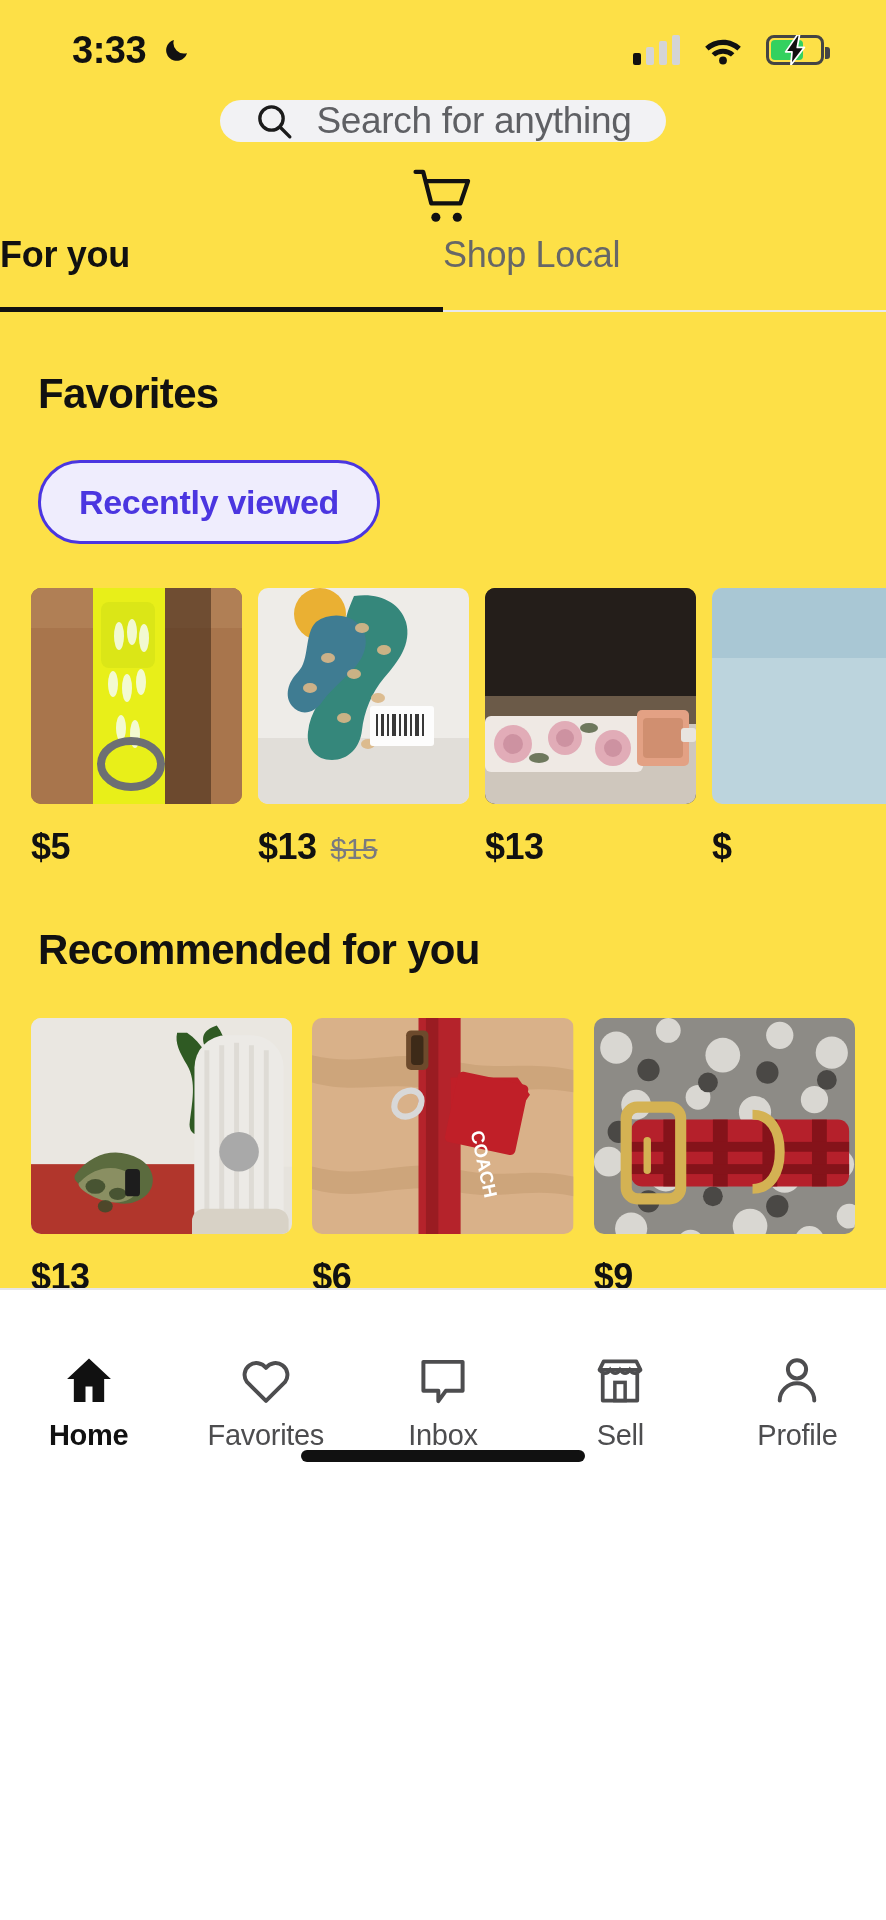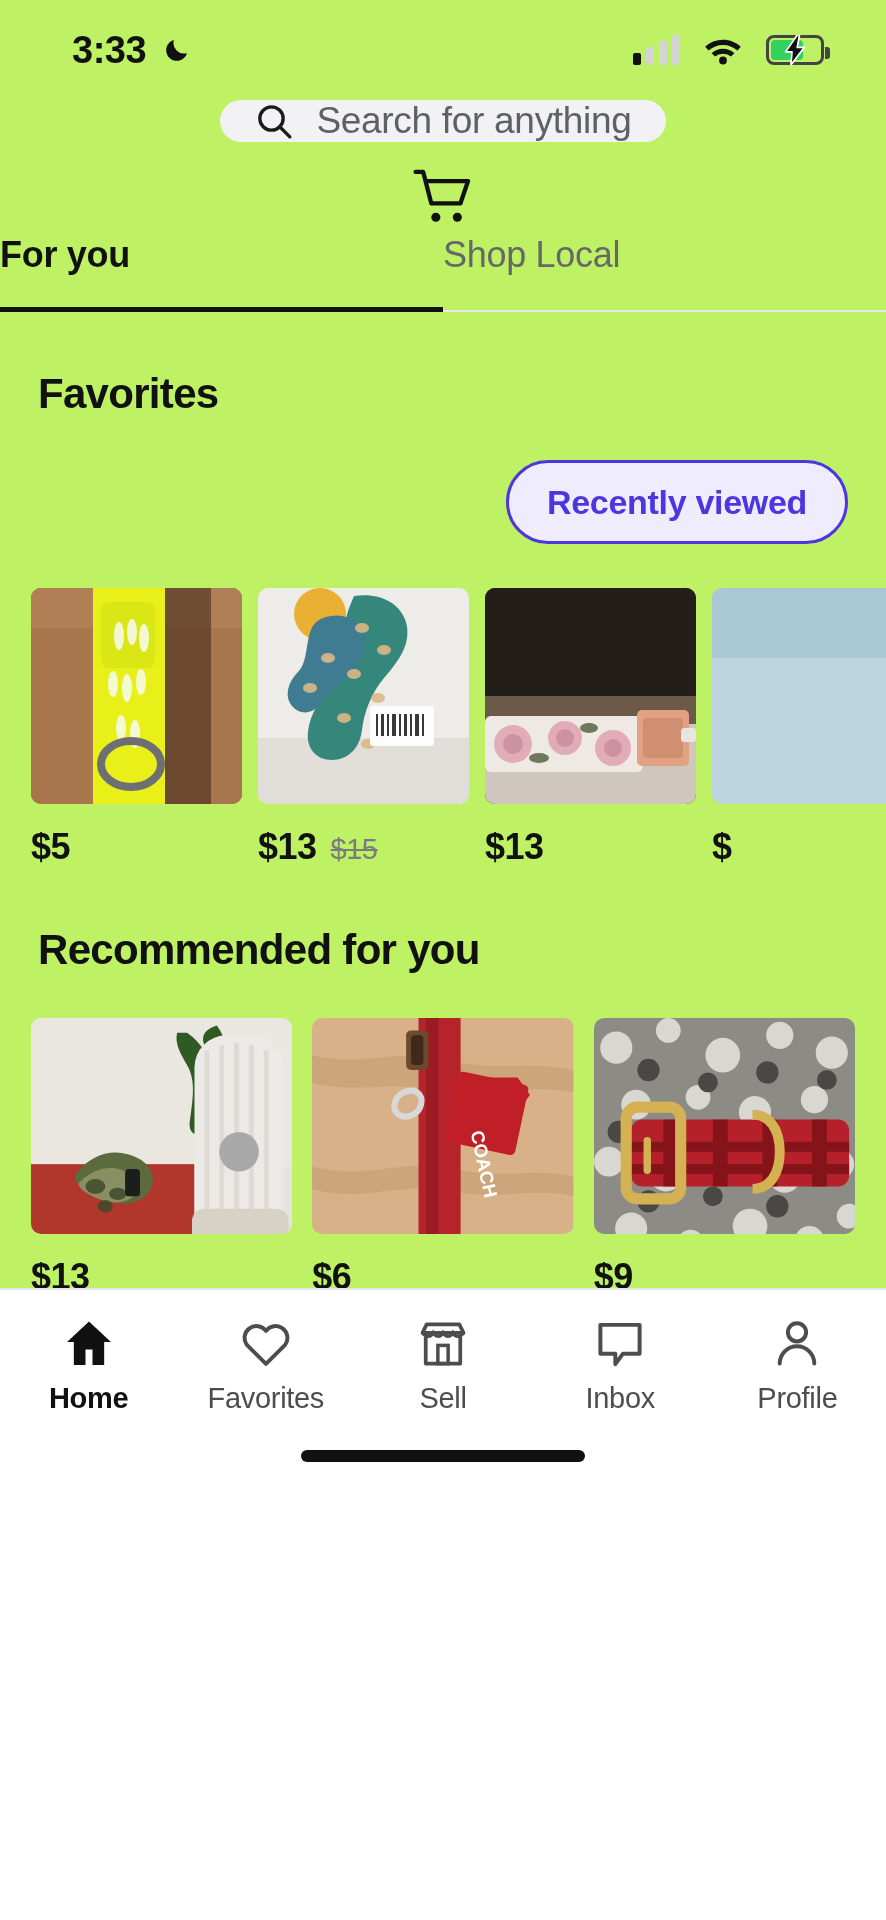--- a/index.html
+++ b/index.html
@@ -3,21 +3,21 @@
 <meta charset="utf-8">
 <style>
   * { margin:0; padding:0; box-sizing:border-box; }
   html,body {
     width:886px; height:1920px;
     background:#fff;
     font-family:"Liberation Sans", sans-serif;
     -webkit-font-smoothing:antialiased;
     overflow:hidden;
   }
-  .phone { position:relative; width:886px; height:1488px; background:#bef264; overflow:hidden; }
+  .phone { position:relative; width:886px; height:1488px; background:#fde047; overflow:hidden; }
 
   
   .statusbar {
     height:100px; display:flex; align-items:center; justify-content:space-between;
     padding:0 62px 0 72px;
   }
   .sb-left { display:flex; align-items:center; gap:16px; }
   .sb-time { font-size:38px; font-weight:700; color:#111; letter-spacing:-0.5px; }
   .moon-icon { width:30px; height:30px; display:block; }
   .sb-right { display:flex; align-items:center; gap:22px; }
@@ -55,21 +55,21 @@
   .tabs-rule { height:2px; background:#e9e9ec; }
   .tab-ind { position:absolute; left:0; bottom:-2px; width:50%; height:5px; background:#111; }
 
   
   .content { padding:0 0 0 0; }
   .welcome { font-size:47px; font-weight:700; color:#111; letter-spacing:-1px;
              padding:54px 38px 0 38px; }
   .sec-title { font-size:42px; font-weight:700; color:#111; letter-spacing:-0.7px;
                padding:58px 38px 0 38px; }
 
-  .chips { display:flex; gap:30px; padding:42px 38px 0 38px;justify-content:flex-end; }
+  .chips { display:flex; gap:30px; padding:42px 38px 0 38px; }
   .chip { height:84px; border-radius:42px; display:flex; align-items:center;
           padding:0 38px; font-size:34px; letter-spacing:-0.3px; white-space:nowrap; }
   .chip.sel { background:#efedfd; border:3px solid #4b36e0; color:#4b36e0; font-weight:700; }
   .chip.unsel { background:#fff; border:3px solid #c9c9ce; color:#111; font-weight:400; }
 
   
   .row { display:flex; gap:16px; padding-left:31px; margin-top:44px; }
   .card { width:211px; flex:none; }
   .thumb { width:211px; height:216px; border-radius:10px; overflow:hidden; position:relative; }
   .price { margin-top:22px; font-size:36px; font-weight:700; color:#111; letter-spacing:-0.5px;
@@ -82,21 +82,21 @@
 
   .row3 { display:flex; gap:20px; padding:0 31px; margin-top:44px; }
   .thumb3 { flex:1; height:160px; border-radius:10px 10px 0 0; overflow:hidden; position:relative; }
 
   
   .ph { position:absolute; inset:0; }
 
   
   .bottomnav {
     position:absolute; left:0; right:0; bottom:0; height:200px; background:#fff;
-    border-top:2px solid #e6e6e9; display:flex; align-items:flex-start; padding-top:26px;
+    border-top:2px solid #e6e6e9; display:flex; align-items:center; padding-top:26px;
   }
   .navitem { flex:1; display:flex; flex-direction:column; align-items:center; gap:10px; }
   .navicon { width:56px; height:56px; display:block; }
   .navlabel { font-size:29px; letter-spacing:-0.3px; color:#4d4d4f; }
   .navitem.active .navlabel { color:#111; font-weight:700; }
   .homebar { position:absolute; left:50%; transform:translateX(-50%); bottom:26px;
              width:284px; height:12px; background:#111; border-radius:6px; }
 </style>
 </head>
 <body>
@@ -451,37 +451,37 @@
 
     <div class="navitem">
       <svg class="navicon" viewBox="0 0 24 24">
         <path d="M12 20.5 3.8 12.4A5.0 5.0 0 0 1 12 6.4a5.0 5.0 0 0 1 8.2 6z" fill="none" stroke="#4d4d4f" stroke-width="1.7" stroke-linejoin="round"></path>
       </svg>
       <span class="navlabel">Favorites</span>
     </div>
 
     <div class="navitem">
       <svg class="navicon" viewBox="0 0 24 24">
+        <path d="M3.6 3.8h16.8v12.4h-7.2L10 20.6v-4.4H3.6z" fill="none" stroke="#4d4d4f" stroke-width="1.7" stroke-linejoin="round"></path>
+      </svg>
+      <span class="navlabel">Inbox</span>
+    </div>
+
+    <div class="navitem">
+      <svg class="navicon" viewBox="0 0 24 24">
         <path d="M3.2 7.2 5 3.6h14l1.8 3.6z" fill="none" stroke="#4d4d4f" stroke-width="1.6" stroke-linejoin="round"></path>
         <path d="M3.2 7.2c1.6 2 3.4 2 4.6 0 1.4 2 3.0 2 4.2 0 1.4 2 3.0 2 4.2 0 1.2 2 3.0 2 4.6 0" fill="none" stroke="#4d4d4f" stroke-width="1.5"></path>
         <path d="M4.6 8.8V20.4h14.8V8.8" fill="none" stroke="#4d4d4f" stroke-width="1.6" stroke-linejoin="round"></path>
         <rect x="9.8" y="12.6" width="4.4" height="7.8" fill="none" stroke="#4d4d4f" stroke-width="1.5"></rect>
       </svg>
       <span class="navlabel">Sell</span>
     </div>
 
     <div class="navitem">
       <svg class="navicon" viewBox="0 0 24 24">
-        <path d="M3.6 3.8h16.8v12.4h-7.2L10 20.6v-4.4H3.6z" fill="none" stroke="#4d4d4f" stroke-width="1.7" stroke-linejoin="round"></path>
-      </svg>
-      <span class="navlabel">Inbox</span>
-    </div>
-
-    <div class="navitem">
-      <svg class="navicon" viewBox="0 0 24 24">
         <circle cx="12" cy="7" r="3.9" fill="none" stroke="#4d4d4f" stroke-width="1.7"></circle>
         <path d="M4.6 20.4a7.4 7.4 0 0 1 14.8 0" fill="none" stroke="#4d4d4f" stroke-width="1.7" stroke-linecap="round"></path>
       </svg>
       <span class="navlabel">Profile</span>
     </div>
 
     <div class="homebar"></div>
   </div>
 
 </div>

